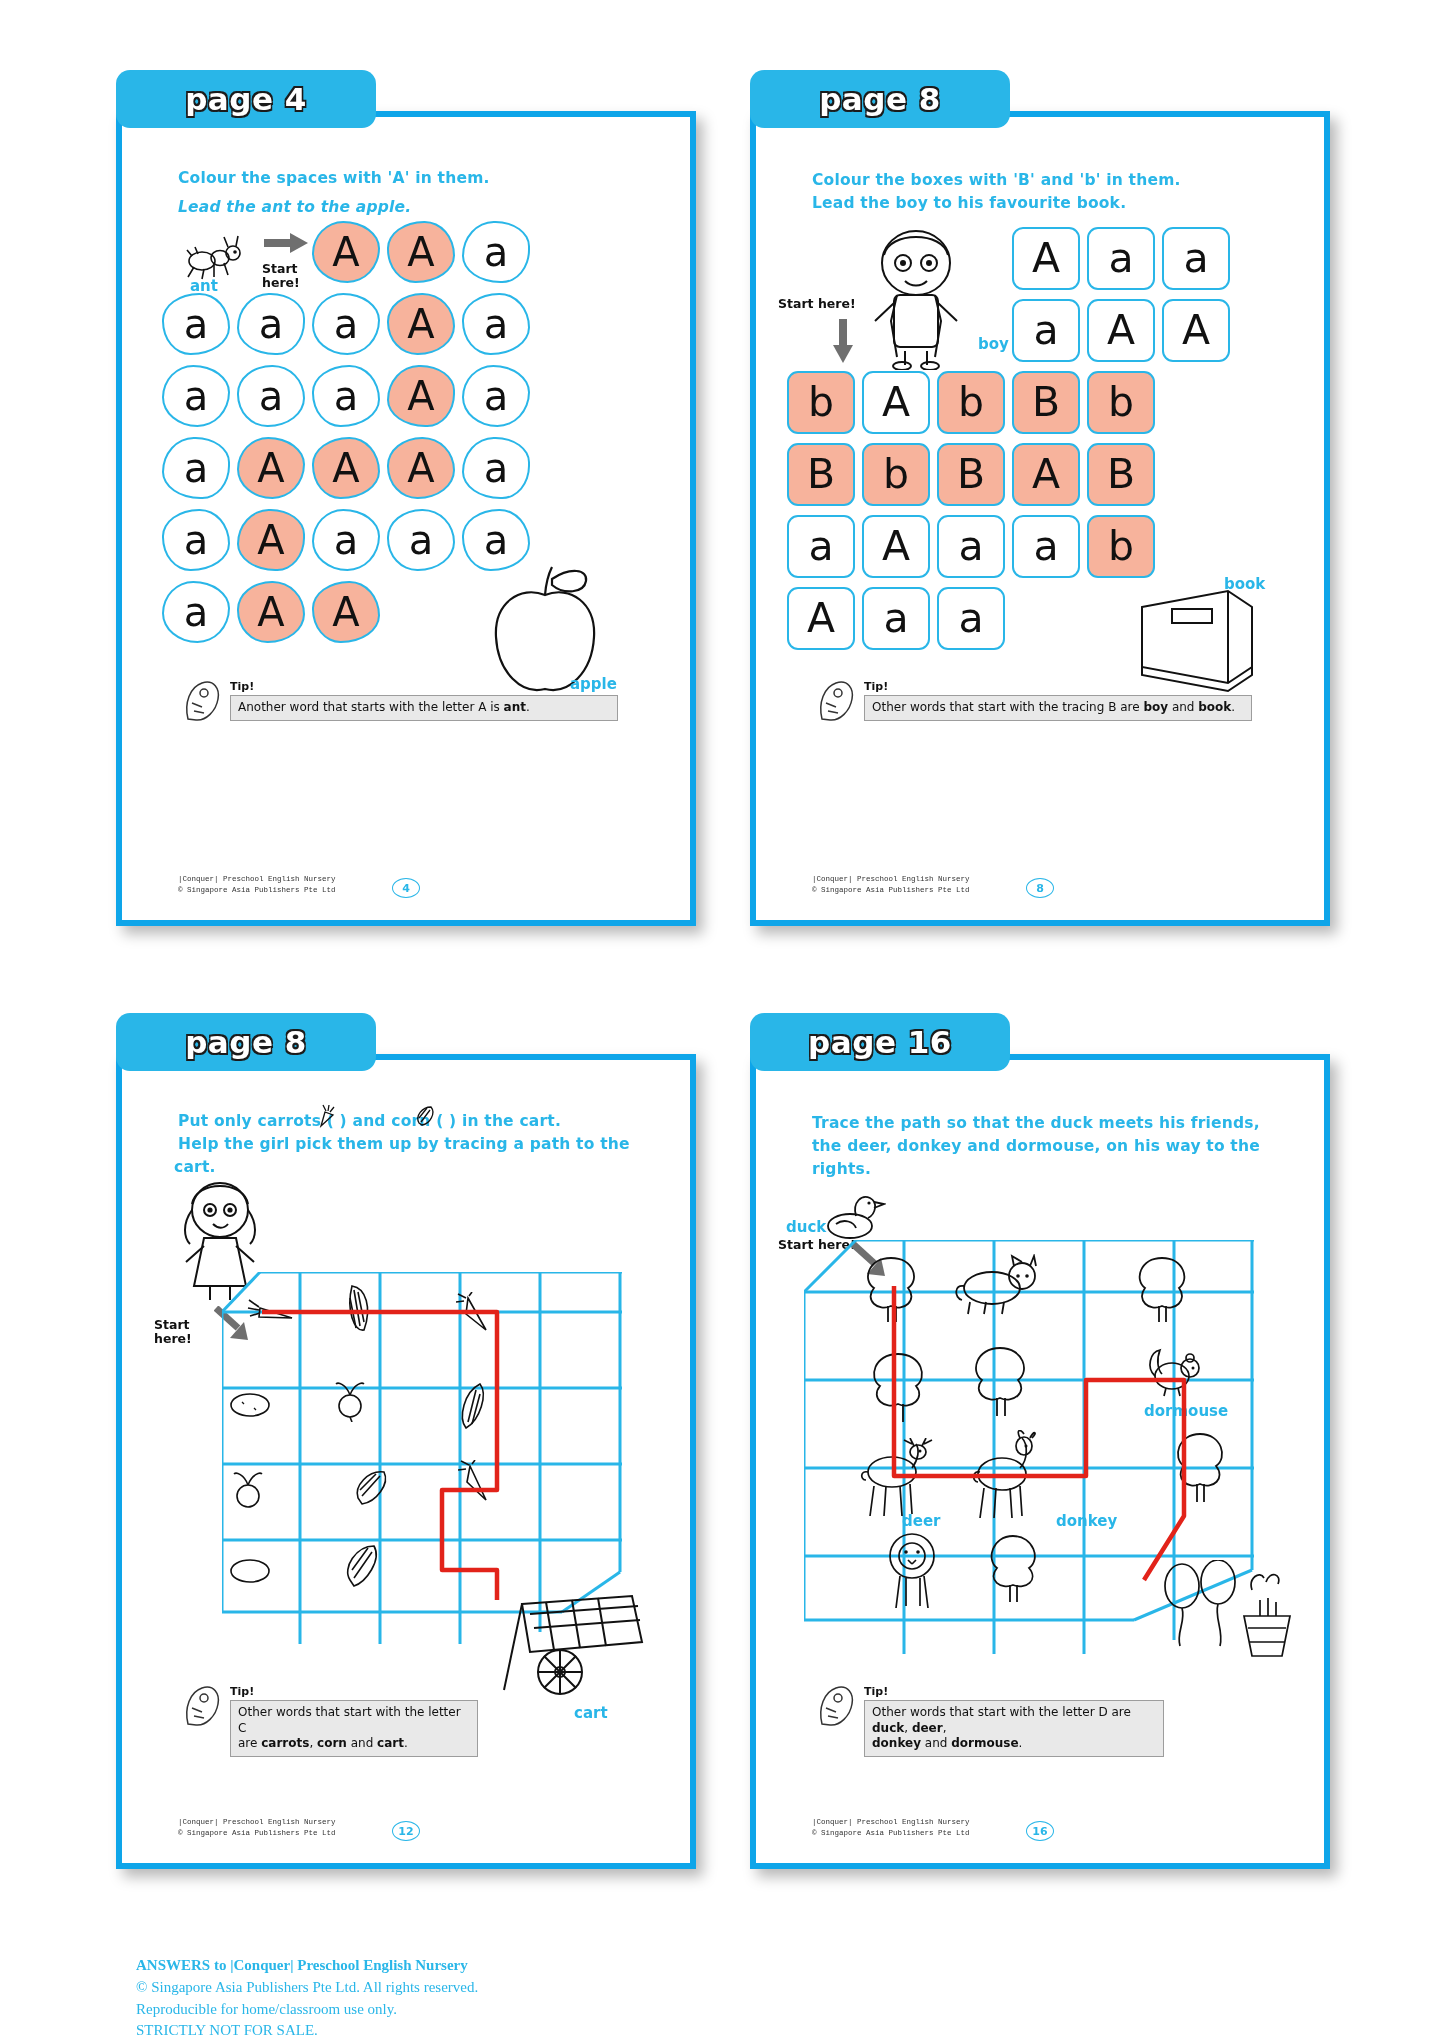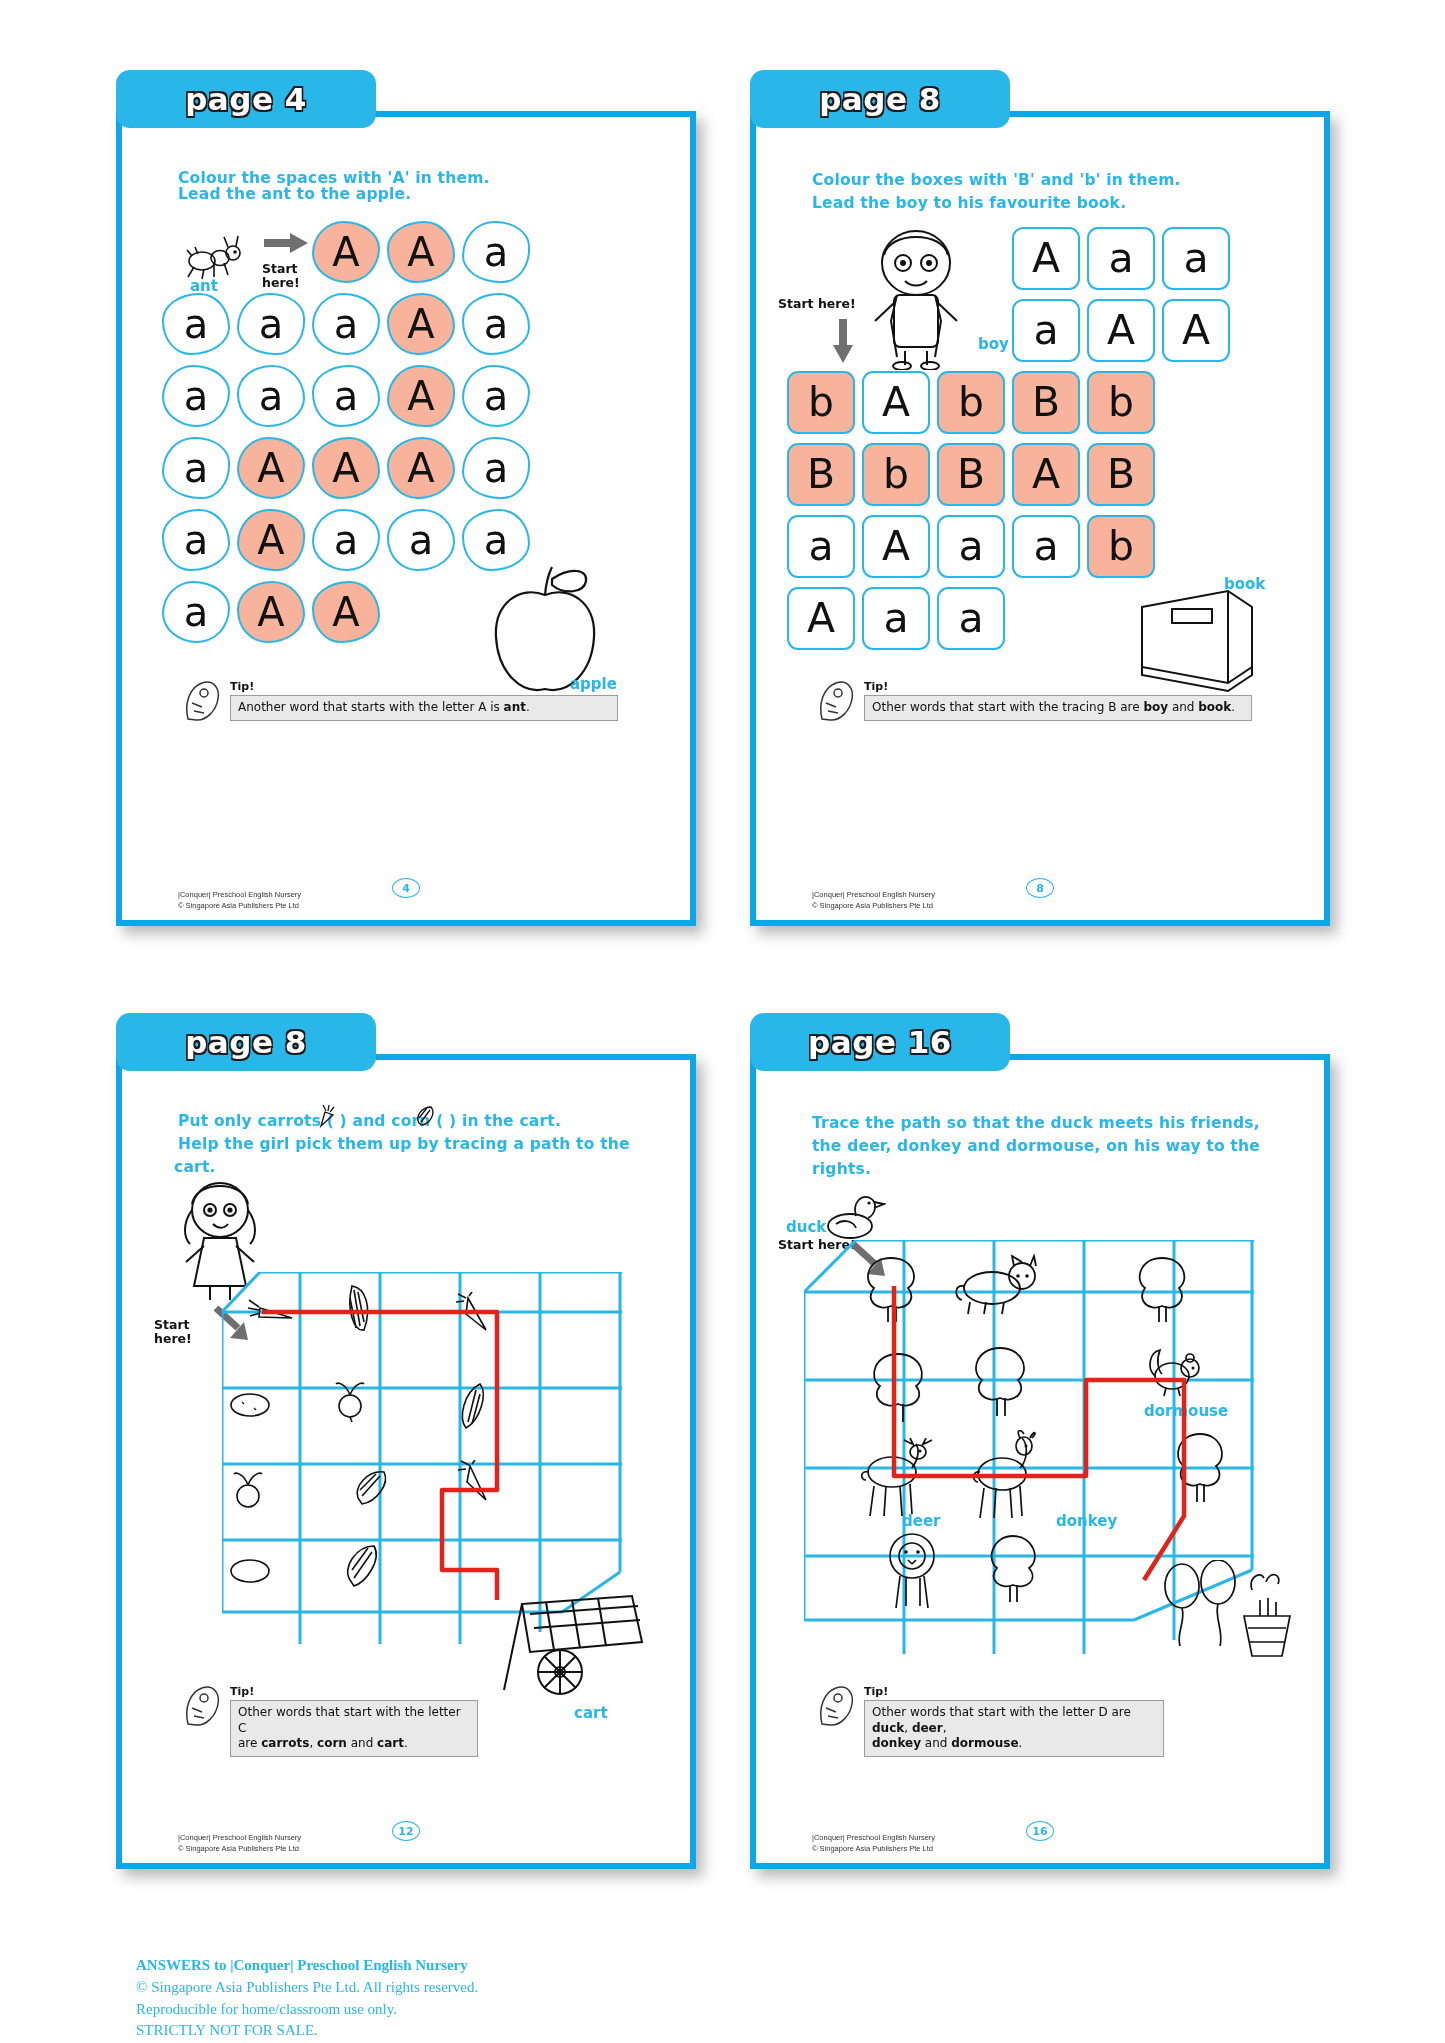--- a/index.html
+++ b/index.html
@@ -165,25 +165,26 @@
     font-size: 12px;
     color: #111;
     line-height: 1.3;
   }
   .tip-box b { font-weight: bold; }
 
   
   .sheet-foot {
     position: absolute;
     left: 56px;
-    bottom: 8px;
-    font-family: Liberation Sans, sans-serif;
+    bottom: 24px;
+    font-family: Liberation Mono, monospace;
     font-size: 7.5px;
     color: #333;
     line-height: 1.45;
+    text-align: center;
   }
   .pagenum {
     position: absolute;
     bottom: 22px;
     left: 50%;
     transform: translateX(-50%);
     width: 26px;
     height: 18px;
     border: 1.4px solid #29b6e8;
     border-radius: 50%;
@@ -225,21 +226,21 @@
 
 <div id="page">
 
   <div class="sheet-wrap" style="left:116px; top:70px;">
     <div class="tab">
       <span>page 4</span>
     </div>
     <div class="sheet">
 
       <div class="instr" style="left:56px; top:50px;">Colour the spaces with 'A' in them.</div>
-      <div class="instr" style="left:56px; top:66px;">Lead the ant to the apple.</div>
+      <div class="instr" style="left:56px; top:79px;font-style:italic;">Lead the ant to the apple.</div>
 
       <div class="art" style="left:62px; top:112px;">
         <svg width="72" height="52" viewBox="0 0 72 52">
           <g fill="none" stroke="#111" stroke-width="1.6">
             <ellipse cx="18" cy="32" rx="13" ry="9"></ellipse>
             <ellipse cx="36" cy="29" rx="9" ry="7.5"></ellipse>
             <circle cx="49" cy="24" r="7"></circle>
             <path d="M44 18 L40 8 M52 17 L54 7"></path>
             <path d="M10 38 L4 48 M20 40 L18 50 M30 36 L30 48 M40 34 L44 46"></path>
             <path d="M8 27 L3 21 M14 25 L11 18"></path>

